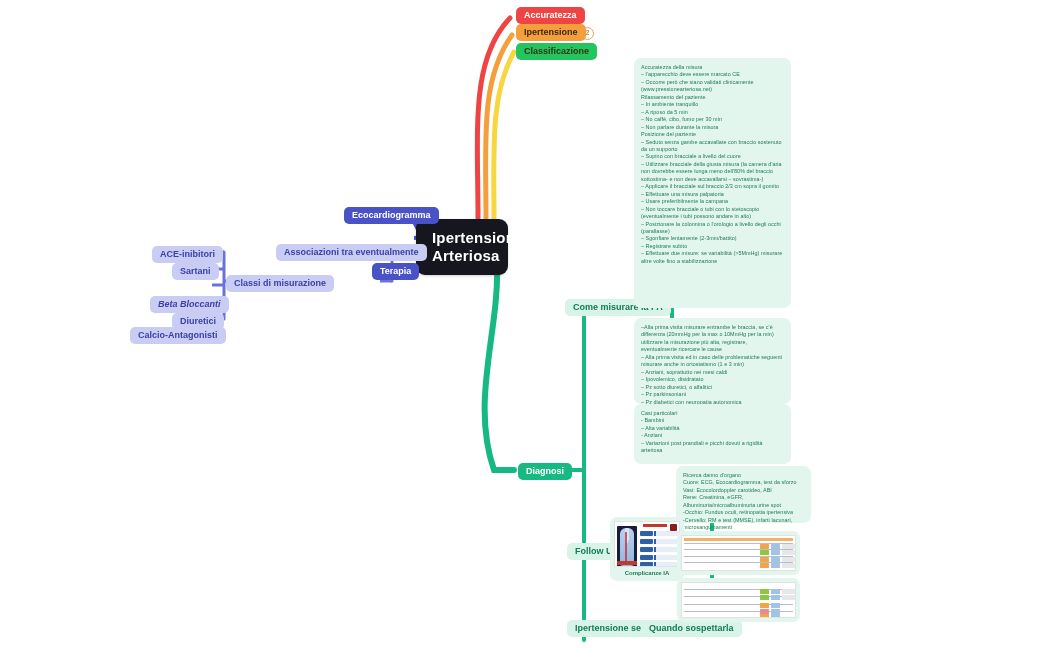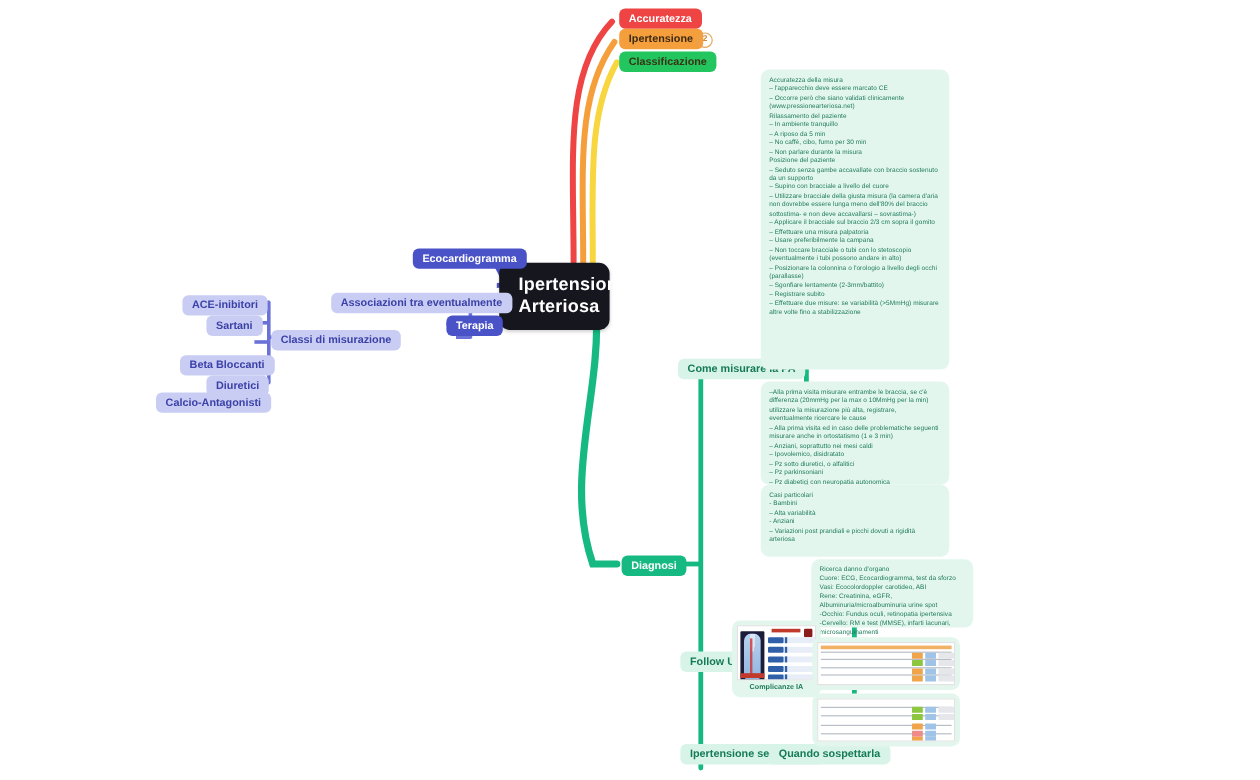--- a/index.html
+++ b/index.html
@@ -185,21 +185,21 @@
 
   <div class="node pill pill-blue-sub" style="left:152px;top:246px;">
     <span>ACE-inibitori</span>
   </div>
   <div class="node pill pill-blue-sub" style="left:172px;top:263px;">
     <span>Sartani</span>
   </div>
   <div class="node pill pill-blue-sub" style="left:130px;top:279px;margin-top:48px;">
     <span>Calcio-Antagonisti</span>
   </div>
-  <div class="node pill pill-blue-sub" style="left:150px;top:296px;">
+  <div class="node pill pill-blue-sub" style="left:150px;top:296px;font-style:italic;">
     <span>Beta Bloccanti</span>
   </div>
   <div class="node pill pill-blue-sub" style="left:172px;top:313px;">
     <span>Diuretici</span>
   </div>
 
   <div class="node pill pill-green" style="left:518px;top:463px;">
     <span>Diagnosi</span>
   </div>
 

